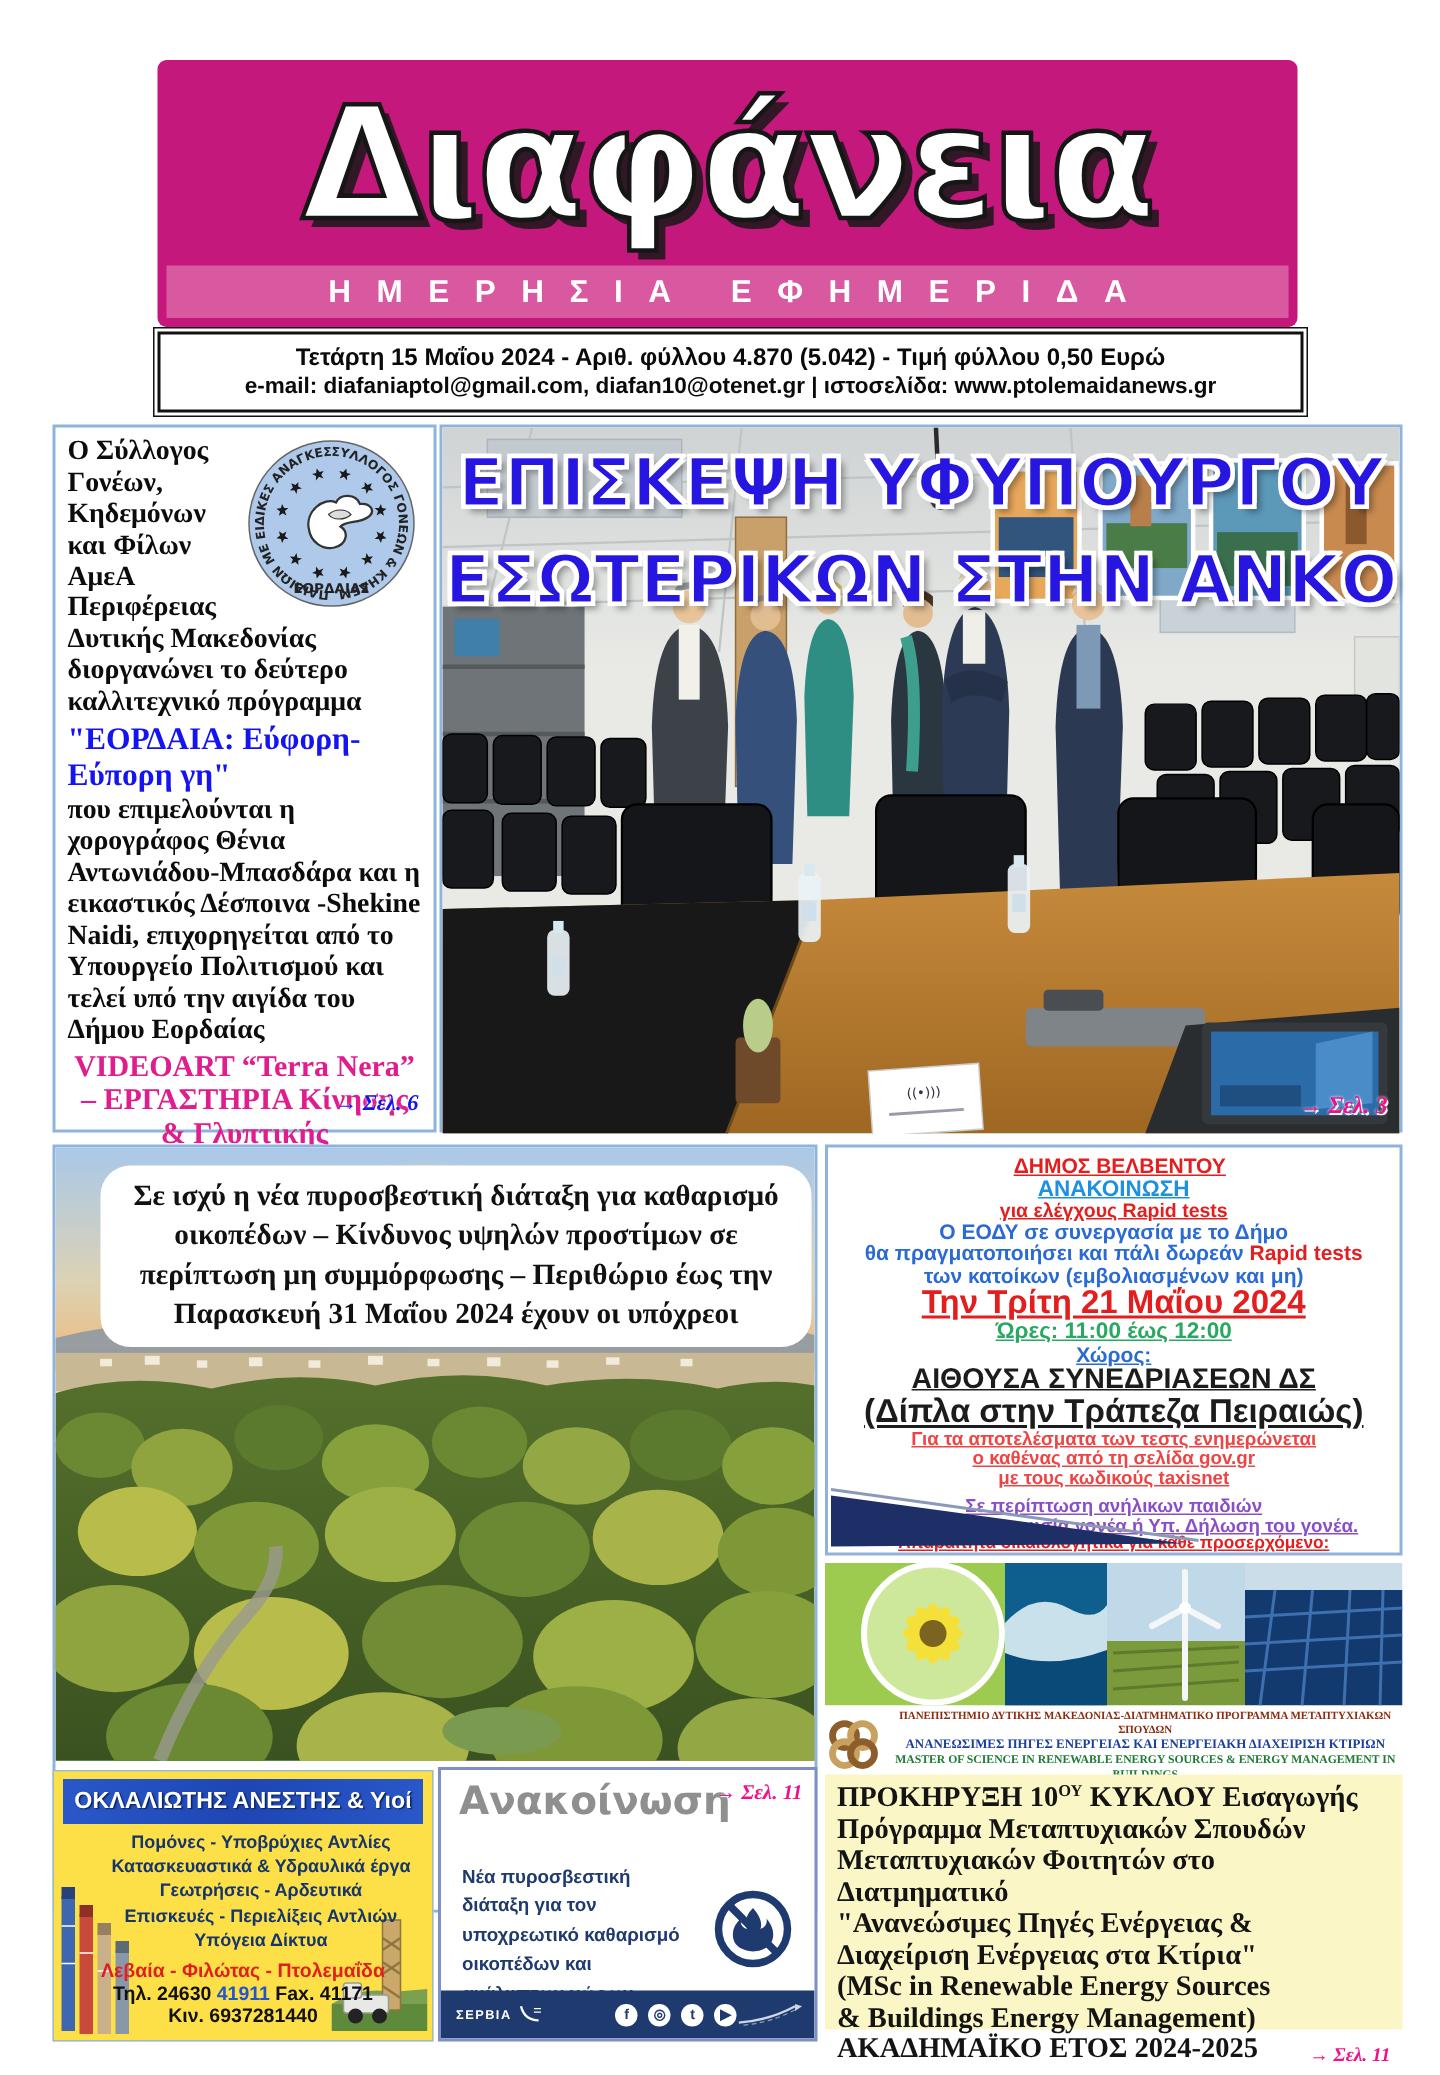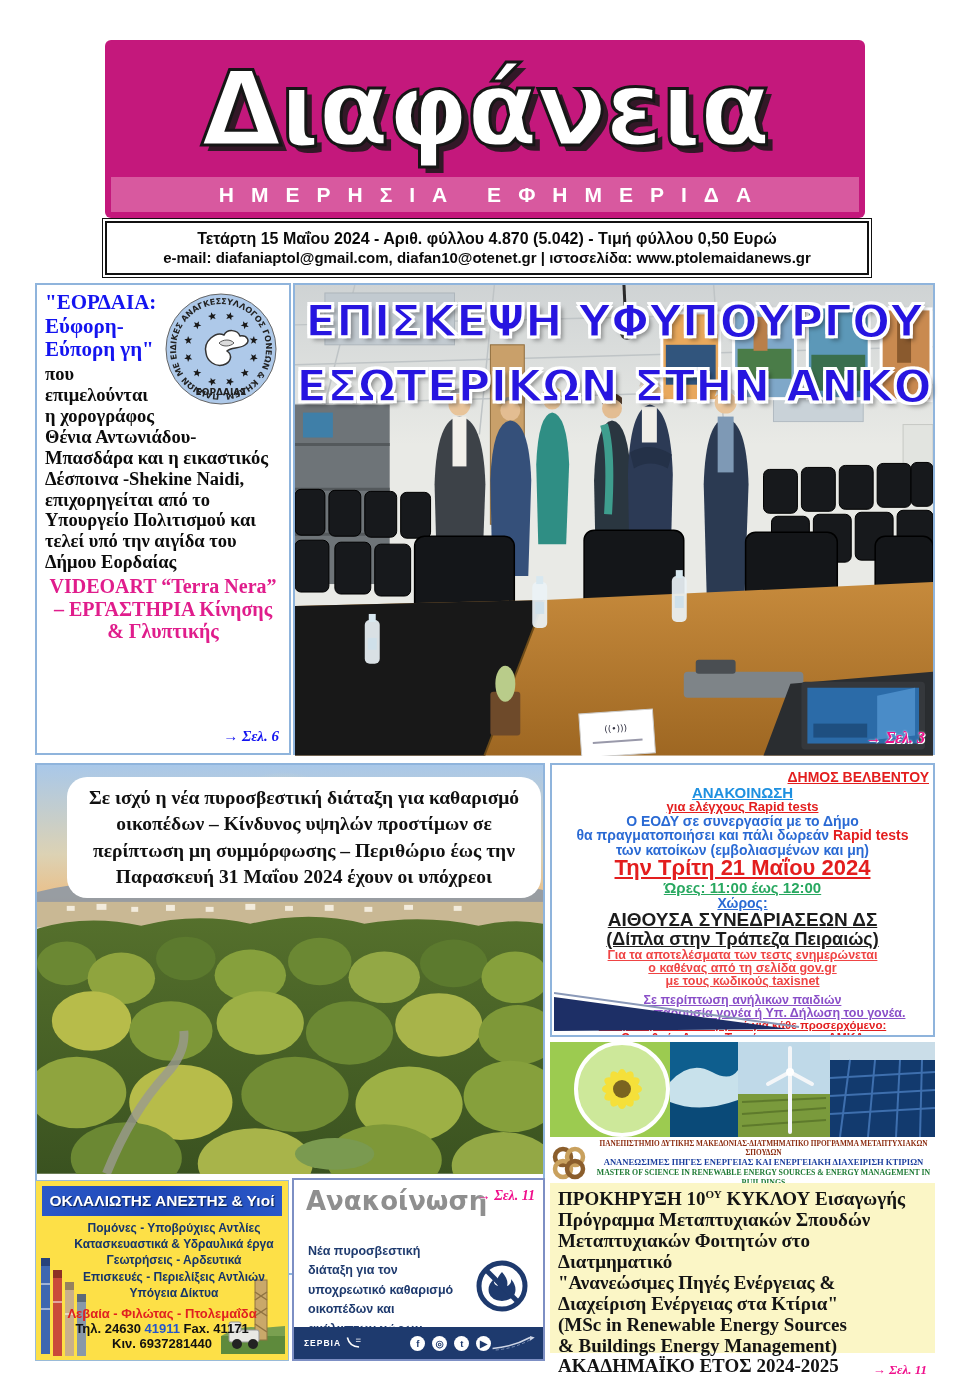--- a/index.html
+++ b/index.html
@@ -51,23 +51,23 @@
   .kozani-name{font-family:"DejaVu Sans",sans-serif;font-weight:bold;font-size:17px;
                letter-spacing:2px;color:#3c3c3c;}
   .f-pref{position:absolute;right:6px;bottom:4px;}
   
   .velvento{position:absolute;left:550px;top:763px;width:385px;height:274px;padding:5px 4px 0 4px;
             text-align:center;font-weight:bold;overflow:hidden;}
   .velvento div{line-height:1.04;}
   .u{text-decoration:underline;}
   .vl-red{color:#E31E1E;} .vl-blue{color:#2A6AD4;} .vl-cyan{color:#1E90E0;}
   .vl-green{color:#28A860;} .vl-purple{color:#8A4FC8;} .vl-slate{color:#ef4444;} .vl-dark{color:#1c1c1c;}
-  .v-left{text-align:right;padding-left:8px;}
+  .v-left{text-align:center;padding-left:8px;}
   .fs14{font-size:14px;} .fs15{font-size:15px;} .fs13{font-size:13px;} .fs22{font-size:22px;}
-  .fs19{font-size:19px;} .fs18{font-size:18px;} .fs125{font-size:12.5px;} .fs115{font-size:11.5px;} .fs12{font-size:12px;}
+  .fs19{font-size:19px;} .fs18{font-size:22px;} .fs125{font-size:12.5px;} .fs115{font-size:11.5px;} .fs12{font-size:12px;}
   .vgap{height:6px;}
   .v-swoosh{position:absolute;left:2px;bottom:2px;}
   
   .renewable{position:absolute;left:550px;top:1042px;width:385px;height:138px;}
   .ren-logos{position:absolute;left:0;top:97px;width:385px;display:flex;align-items:center;gap:4px;}
   .ren-lines{flex:1;text-align:center;font-family:"Liberation Serif",serif;font-weight:bold;line-height:1.25;}
   .rl1{font-size:7.3px;color:#8B2C10;}
   .rl2{font-size:8.6px;color:#1B3F9E;}
   .rl3{font-size:7.8px;color:#1E7A34;}
   
@@ -166,20 +166,21 @@
             <polygon transform="translate(60,24)" points="0,-4 1.2,-1.2 4,-1.2 1.8,0.8 2.6,3.6 0,1.8 -2.6,3.6 -1.8,0.8 -4,-1.2 -1.2,-1.2"></polygon>
           </g>
         <g transform="rotate(345,60,58)">
             <polygon transform="translate(60,24)" points="0,-4 1.2,-1.2 4,-1.2 1.8,0.8 2.6,3.6 0,1.8 -2.6,3.6 -1.8,0.8 -4,-1.2 -1.2,-1.2"></polygon>
           </g>
       </g>
       <path d="M45 62 C42 50 55 40 63 44 C66 38 76 38 79 45 C86 44 90 50 84 54 C78 58 70 56 66 60 C72 64 70 72 62 74 C54 76 46 70 45 62 Z" fill="#ffffff" stroke="#333" stroke-width="1.5"></path>
       <path d="M58 52 C62 48 70 48 73 52 C69 56 61 56 58 52 Z" fill="#dcdcdc" stroke="#333" stroke-width="0.8"></path>
       <text x="60" y="104" text-anchor="middle" font-size="9" font-weight="bold" fill="#222" font-family="DejaVu Sans,sans-serif">ΕΟΡΔΑΙΑΣ</text>
     </svg>
+    <p>Ο Σύλλογος Γονέων, Κηδεμόνων και Φίλων ΑμεΑ Περιφέρειας Δυτικής Μακεδονίας διοργανώνει το δεύτερο καλλιτεχνικό πρόγραμμα</p>
     <p class="t-blue" style="font-size:21px;">"ΕΟΡΔΑΙΑ: Εύφορη-Εύπορη γη"</p>
     <p>που επιμελούνται η χορογράφος Θένια Αντωνιάδου-Μπασδάρα και η εικαστικός Δέσποινα -Shekine Naidi, επιχορηγείται από το Υπουργείο Πολιτισμού και τελεί υπό την αιγίδα του Δήμου Εορδαίας</p>
     <p class="t-magenta" style="font-size:20px;text-align:center;">VIDEOART “Terra Nera” – ΕΡΓΑΣΤΗΡΙΑ Κίνησης &amp; Γλυπτικής</p>
     <span class="pref la-pref" style="color:#1414F0;">→ Σελ. 6</span>
   </div>
 
   <div class="main-photo bluebox">
     <svg class="scene" viewBox="0 0 640 472" preserveAspectRatio="none">
       <defs>
         <linearGradient id="wood" x1="0" y1="0" x2="0" y2="1">

